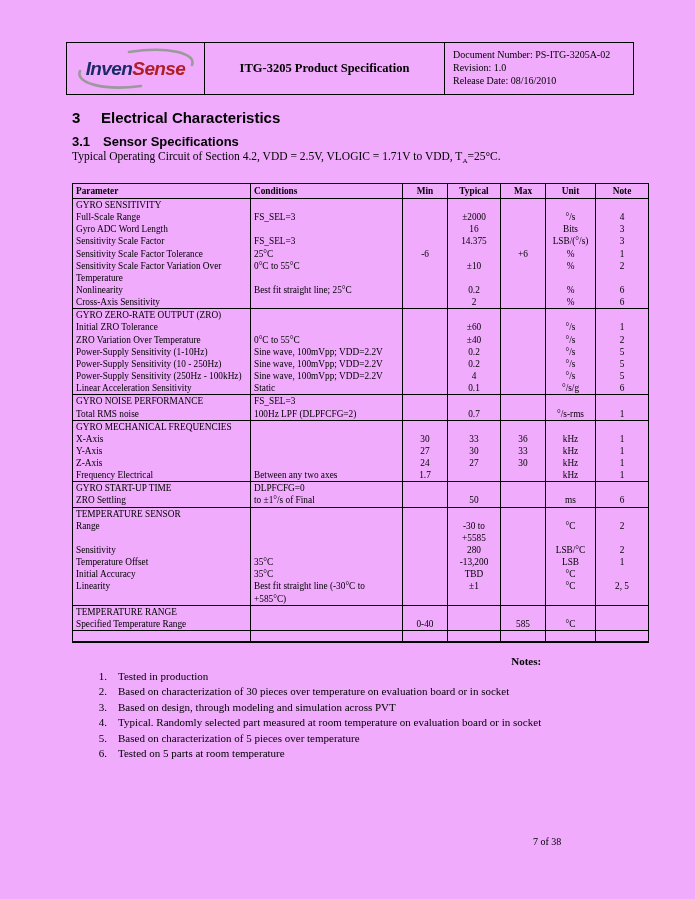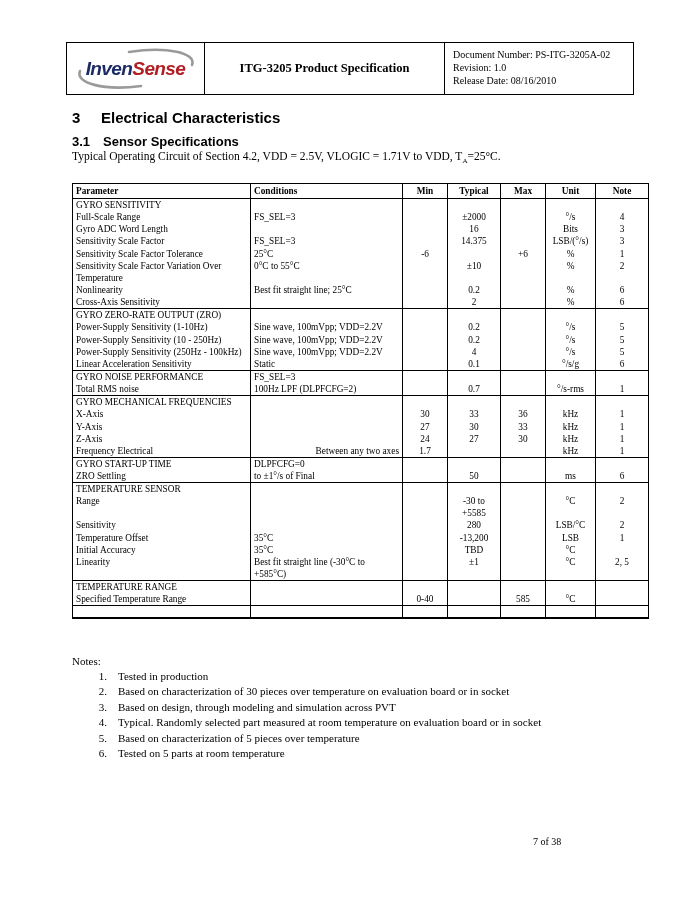--- a/index.html
+++ b/index.html
@@ -1,20 +1,20 @@
 <!DOCTYPE html>
 <html style="--logo_navy: #1c2b66; --logo_red: #b01f24; --swoosh_gray: #9a9a9a;"><head>
 <meta charset="utf-8">
 <style>
   * { margin: 0; padding: 0; box-sizing: border-box; }
   html, body { background: #e8e8e8; }
   .page {
     position: relative;
     width: 695px; height: 899px;
-    background: #ffffff;
+    background: #f0abfc;
     font-family: "Liberation Serif", serif;
     color: #000;
     overflow: hidden;
   }
 
   
   .header-box {
     position: absolute; left: 66px; top: 42px;
     width: 568px; height: 53px;
     border: 1.5px solid #000;
@@ -79,26 +79,26 @@
   .spec-table th, .spec-table td {
     border-left: 1px solid #000; border-right: 1px solid #000;
     padding: 0 3px;
     height: 12.2px; line-height: 12.1px;
     vertical-align: top;
     font-weight: normal;
   }
   .spec-table th { font-weight: bold; height: 14px; line-height: 14px; }
   .al { text-align: left; }
   .ac { text-align: center; }
-  .ar { text-align: right; }
+  .ar { }
   .bold { font-weight: bold; }
 
   
   .notes { position: absolute; left: 72px; top: 654px; font-size: 11px; }
-  .notes-title { font-weight: normal; line-height: 15px; }
+  .notes-title { font-weight: bold; line-height: 15px; text-align: right; }
   .note-row { display: flex; line-height: 15.4px; }
   .note-num { width: 14px; margin-left: 21px; text-align: right; }
   .note-text { margin-left: 11px; }
 
   
   .footer {
     position: absolute; left: 533px; top: 836px;
     font-size: 10px;
   }
 </style>
@@ -230,20 +230,38 @@
       </tbody>
       <tbody>
         <tr>
           <td class="al bold">GYRO ZERO-RATE OUTPUT (ZRO)</td>
           <td class="al bold"></td>
           <td class="ac"></td>
           <td class="ac"></td>
           <td class="ac"></td>
           <td class="ac"></td>
           <td class="ac"></td>
+        </tr>
+        <tr>
+          <td class="al">Initial ZRO Tolerance</td>
+          <td class="al"></td>
+          <td class="ac"></td>
+          <td class="ac">±60</td>
+          <td class="ac"></td>
+          <td class="ac">°/s</td>
+          <td class="ac">1</td>
+        </tr>
+        <tr>
+          <td class="al">ZRO Variation Over Temperature</td>
+          <td class="al">0°C to 55°C</td>
+          <td class="ac"></td>
+          <td class="ac">±40</td>
+          <td class="ac"></td>
+          <td class="ac">°/s</td>
+          <td class="ac">2</td>
         </tr>
         <tr>
           <td class="al">Power-Supply Sensitivity (1-10Hz)</td>
           <td class="al">Sine wave, 100mVpp; VDD=2.2V</td>
           <td class="ac"></td>
           <td class="ac">0.2</td>
           <td class="ac"></td>
           <td class="ac">°/s</td>
           <td class="ac">5</td>
         </tr>

